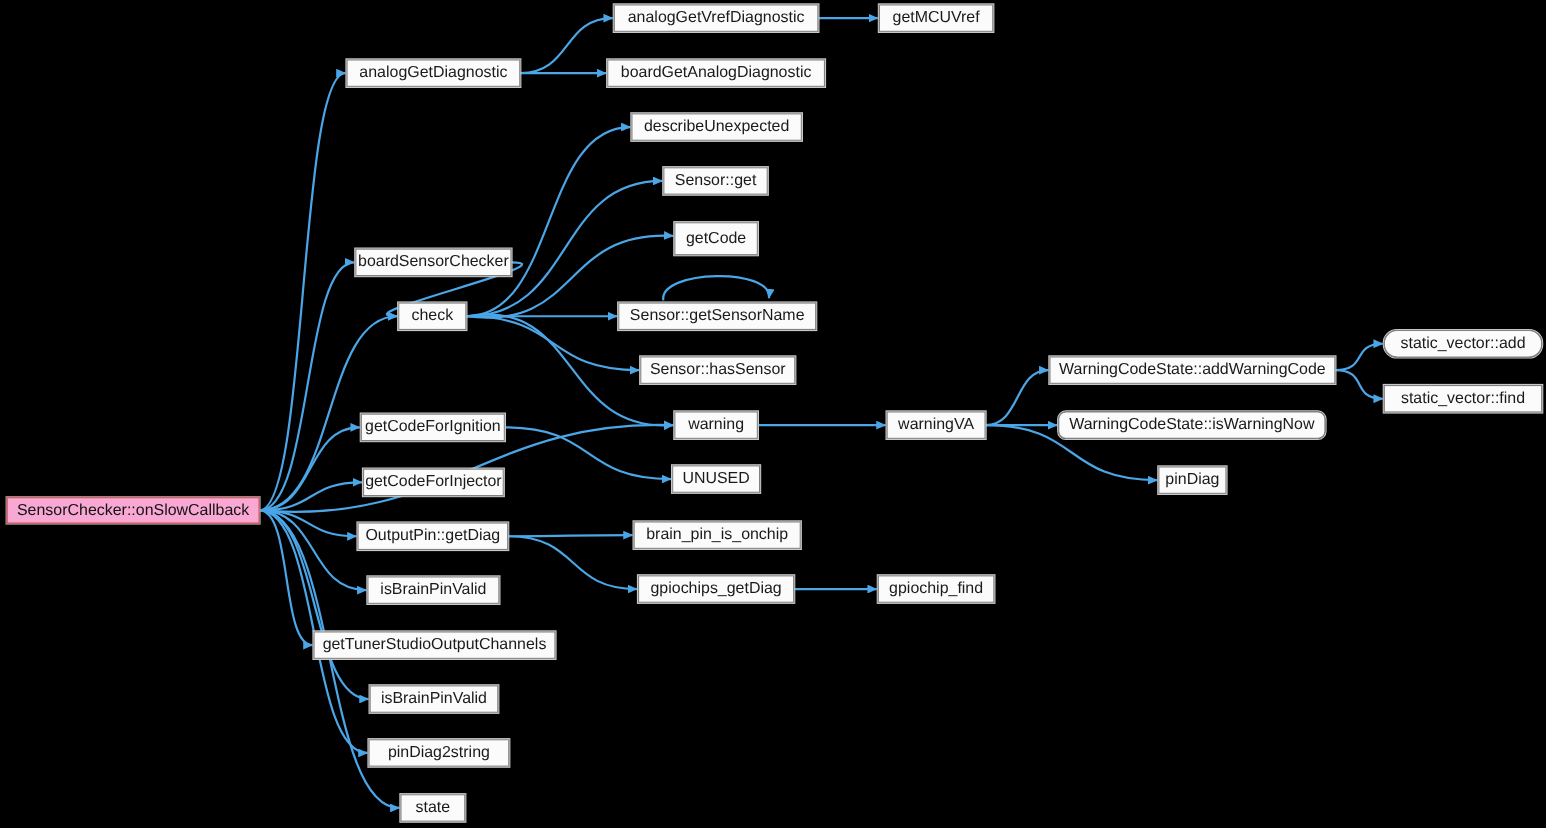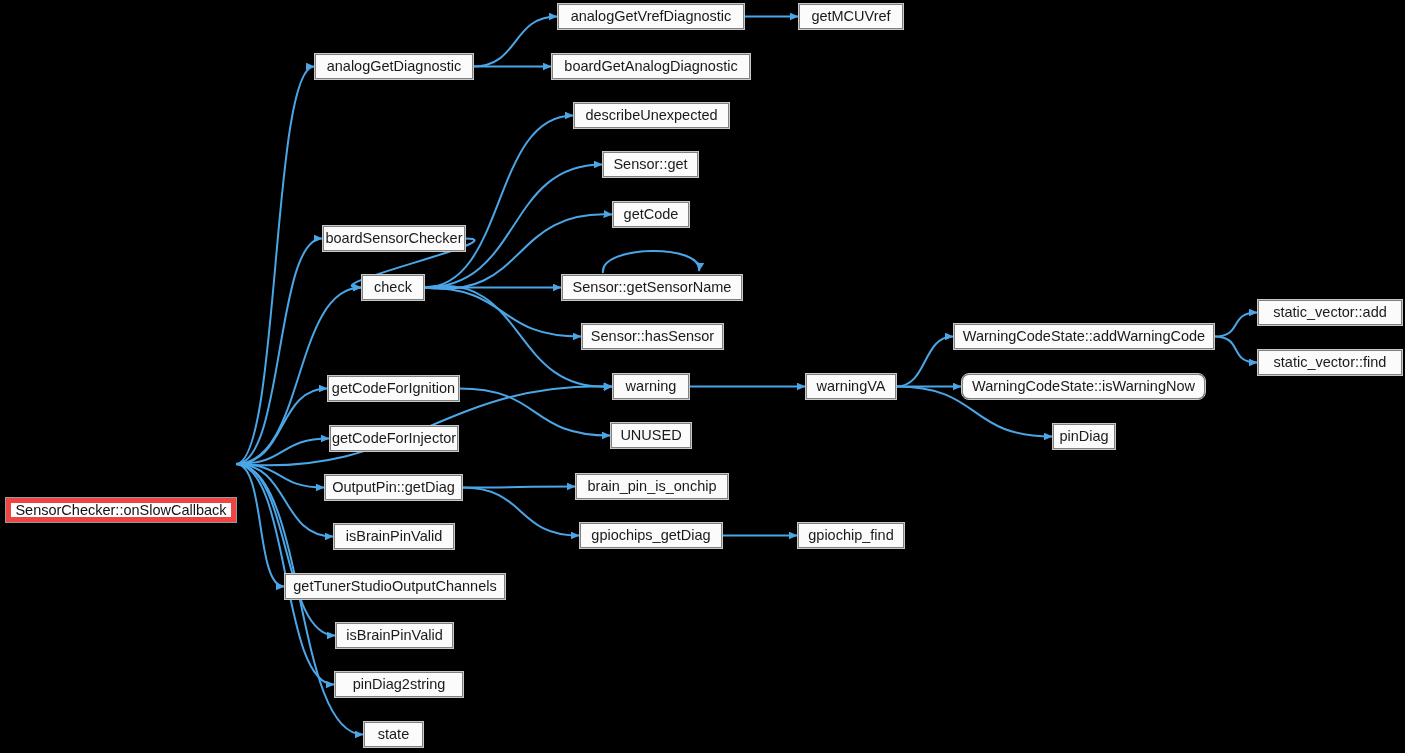--- a/index.html
+++ b/index.html
@@ -20,25 +20,24 @@
     color:#1a1a1a;
     font-size:14.5px;
     line-height:1;
     display:flex;
     align-items:center;
     justify-content:center;
     white-space:nowrap;
     padding:4px 7px;
   }
   .node.root{
-    background:#ffffff;
-    border:5px solid #ef4444;
+    background:#f9a8d4;
+    border:1px solid #ef4444;
     outline:1px solid #9a9a9a;
     color:#121212;
-    margin-top:46px;
   }
   .node span{pointer-events:none;}
 </style>
 </head>
 <body>
 
 <div id="canvas">
   <svg id="edges" xmlns="http://www.w3.org/2000/svg">
     <defs>
       <marker id="arrow" markerWidth="9" markerHeight="8" refX="8.4" refY="4" orient="auto" markerUnits="userSpaceOnUse">
@@ -99,21 +98,21 @@
       </div>
       <div class="node" style="left: 574px; top: 103px; width: 155px; height: 25px;">
         <span>describeUnexpected</span>
       </div>
       <div class="node" style="left: 323px; top: 226px; width: 142px; height: 25px;">
         <span>boardSensorChecker</span>
       </div>
       <div class="node" style="left: 603px; top: 152px; width: 95px; height: 25px;">
         <span>Sensor::get</span>
       </div>
-      <div class="node" style="left: 613px; top: 202px; width: 76px; height: 25px;">
+      <div class="node" style="left: 613px; top: 202px; width: 76px; height: 30px;">
         <span>getCode</span>
       </div>
       <div class="node" style="left: 362px; top: 275px; width: 62px; height: 25px;">
         <span>check</span>
       </div>
       <div class="node" style="left: 562px; top: 275px; width: 180px; height: 25px;">
         <span>Sensor::getSensorName</span>
       </div>
       <div class="node" style="left: 582px; top: 324px; width: 141px; height: 25px;">
         <span>Sensor::hasSensor</span>
@@ -126,21 +125,21 @@
       </div>
       <div class="node" style="left: 954px; top: 324px; width: 260px; height: 25px;">
         <span>WarningCodeState::addWarningCode</span>
       </div>
       <div class="node" style="left: 962px; top: 374px; width: 243px; height: 25px; border-radius: 7px;">
         <span>WarningCodeState::isWarningNow</span>
       </div>
       <div class="node" style="left: 1053px; top: 424px; width: 62px; height: 25px;">
         <span>pinDiag</span>
       </div>
-      <div class="node" style="left: 1258px; top: 300px; width: 144px; height: 25px;">
+      <div class="node" style="left: 1258px; top: 300px; width: 144px; height: 25px; border-radius: 12px;">
         <span>static_vector::add</span>
       </div>
       <div class="node" style="left: 1258px; top: 350px; width: 144px; height: 25px;">
         <span>static_vector::find</span>
       </div>
       <div class="node" style="left: 328px; top: 376px; width: 131px; height: 25px;">
         <span>getCodeForIgnition</span>
       </div>
       <div class="node" style="left: 611px; top: 423px; width: 80px; height: 25px; justify-content: center;">
         <span>UNUSED</span>

